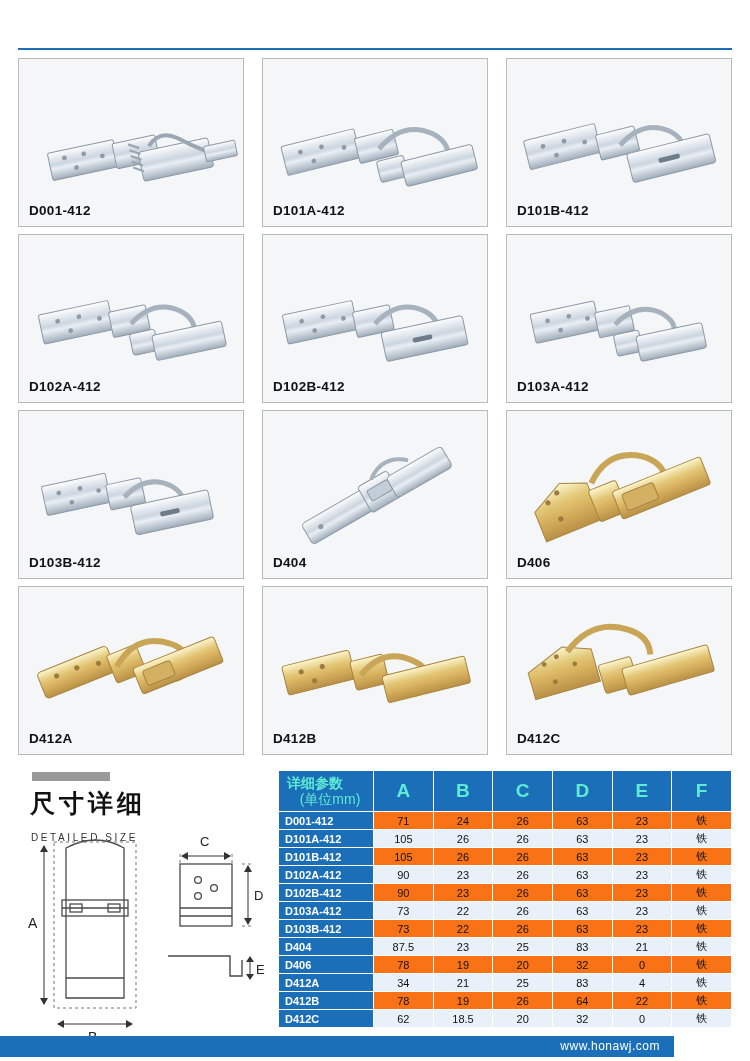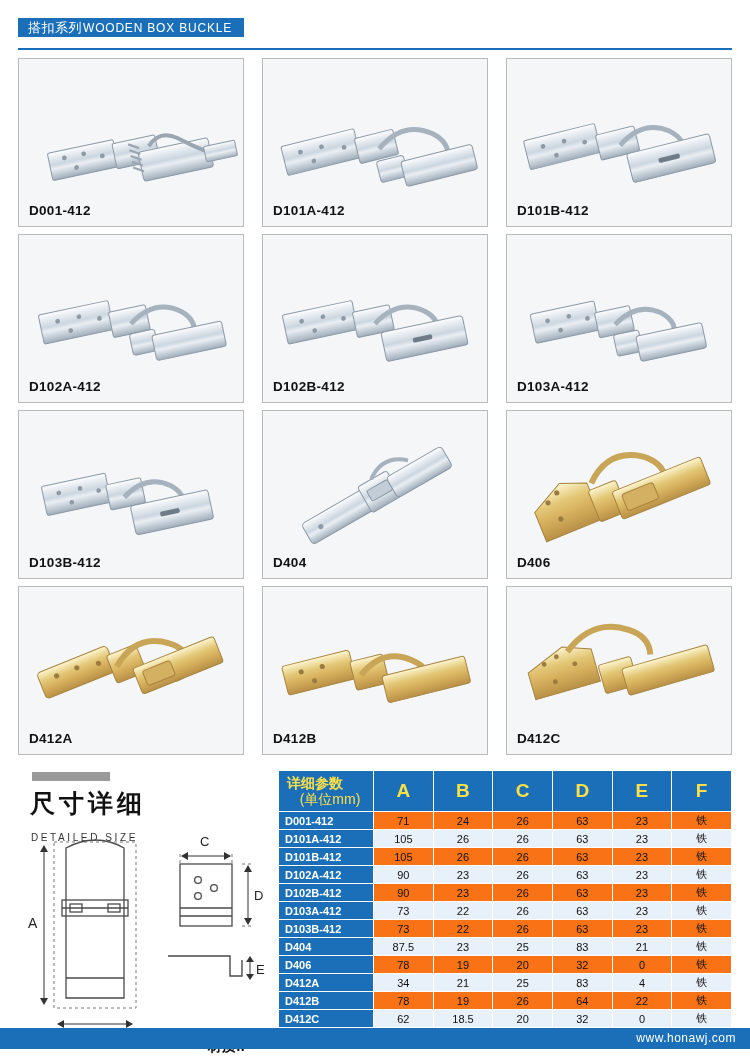--- a/index.html
+++ b/index.html
@@ -106,48 +106,45 @@
     table-layout:fixed;
   }
   .spec th,.spec td{
     border:1px solid #ffffff;
     text-align:center;
     font-size:11px;
     height:17px;
     padding:0;
   }
   .spec .hdr th{
-    background:#1b6fb8;color:#fde047;font-size:19px;font-weight:bold;height:40px;
+    background:#1b6fb8;color:#5eead4;font-size:19px;font-weight:bold;height:40px;
   }
   .spec .hdr th.first{
     font-size:14px;font-weight:bold;text-align:left;padding-left:8px;line-height:1.15;
   }
   .spec .hdr th.first .unit{font-size:14px;display:block;font-weight:normal;text-align:center;}
   .spec td.model{
     background:#1b6fb8;color:#fff;text-align:left;padding-left:6px;font-size:11px;font-weight:bold;
   }
   .spec td.val{background:#f97316;color:#111;}
   .spec td.valalt{background:#e8f0fa;color:#111;}
   .urlbar{
-    position:absolute;left:0;bottom:12px;width:750px;height:21px;
+    position:absolute;left:0;bottom:4px;width:631px;height:21px;
     background:#1b6fb8;
+    padding-left:43px;
   }
   .urlbar span{
     position:absolute;right:14px;top:3px;
     color:#fff;font-size:12px;letter-spacing:.5px;
   }
 </style>
 </head>
 <body>
 
 <div class="header">
-  <div class="hdr-tag">
-    <span class="cn">搭扣系列</span>
-    <span class="en">WOODEN BOX BUCKLE</span>
-  </div>
   <div class="hdr-rule"></div>
 </div>
 
 <div class="grid">
 
   <div class="cell">
     <svg viewBox="0 0 226 169">
       <defs>
         <linearGradient id="zn1" x1="0" y1="0" x2="0" y2="1">
           <stop offset="0" stop-color="#fdfdfe"></stop>

